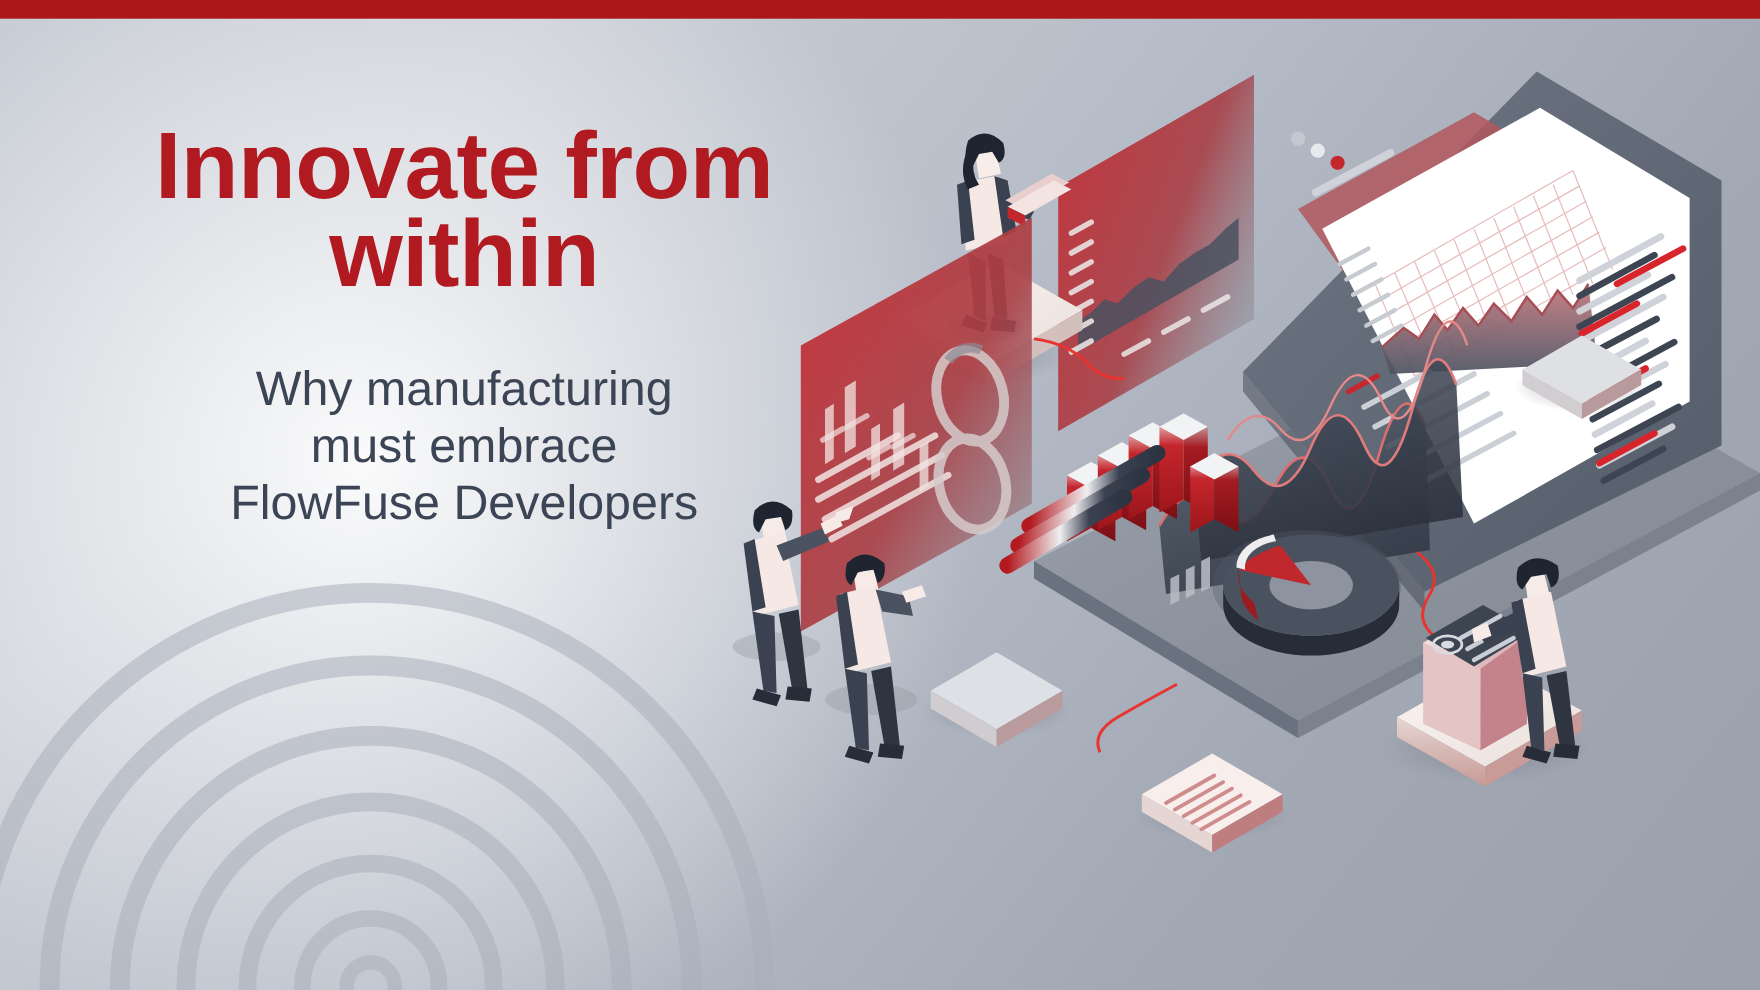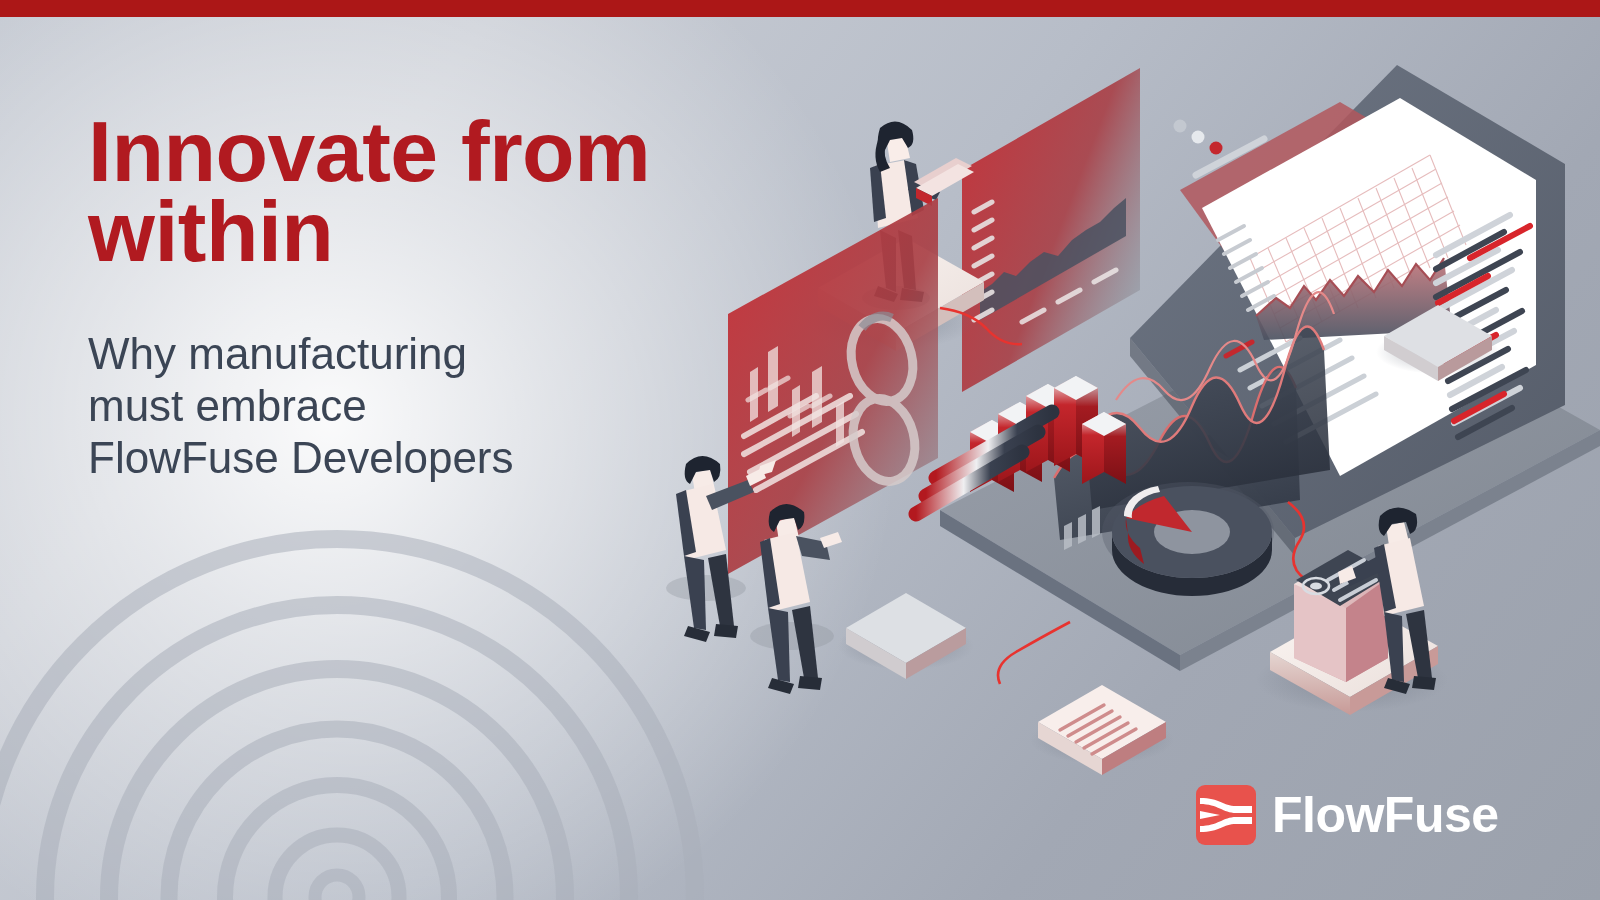--- a/index.html
+++ b/index.html
@@ -24,21 +24,21 @@
   #rings { position:absolute; left:0; top:0; width:1600px; height:900px; }
 
   
   #topbar {
     position:absolute; left:0; top:0; width:1600px; height:17px;
     background:#AC1717;
   }
 
   
   #textblock {
-    position:absolute; left:88px; top:112px; width:700px;
+    position:absolute; left:72px; top:112px; width:700px;text-align:center;
   }
   #headline {
     color:#B11A20;
     font-size:86px;
     line-height:0.93;
     font-weight:bold;
     letter-spacing:-0.5px;
     white-space:pre-line;
   }
   #subtitle {
@@ -513,23 +513,14 @@
   </svg>
 
   <div id="textblock">
     <h1 id="headline">Innovate from
 within</h1>
     <p id="subtitle">Why manufacturing
 must embrace
 FlowFuse Developers</p>
   </div>
 
-  <div id="logo">
-    <svg id="logo-mark" viewBox="0 0 60 60">
-      <rect x="0" y="0" width="60" height="60" rx="9" fill="#E8524C"></rect>
-      <path d="M4 19 C22 19 27 28 40 28 L56 28 L56 21 L40 21 C27 21 24 13 4 13 Z" fill="#FFFFFF"></path>
-      <path d="M4 41 C22 41 27 32 40 32 L56 32 L56 39 L40 39 C27 39 24 47 4 47 Z" fill="#FFFFFF"></path>
-      <path d="M4 26 L4 34 L24 30 Z" fill="#FFFFFF"></path>
-    </svg>
-    <span id="logo-text">FlowFuse</span>
-  </div>
 
 </div>
 
 </body></html>

